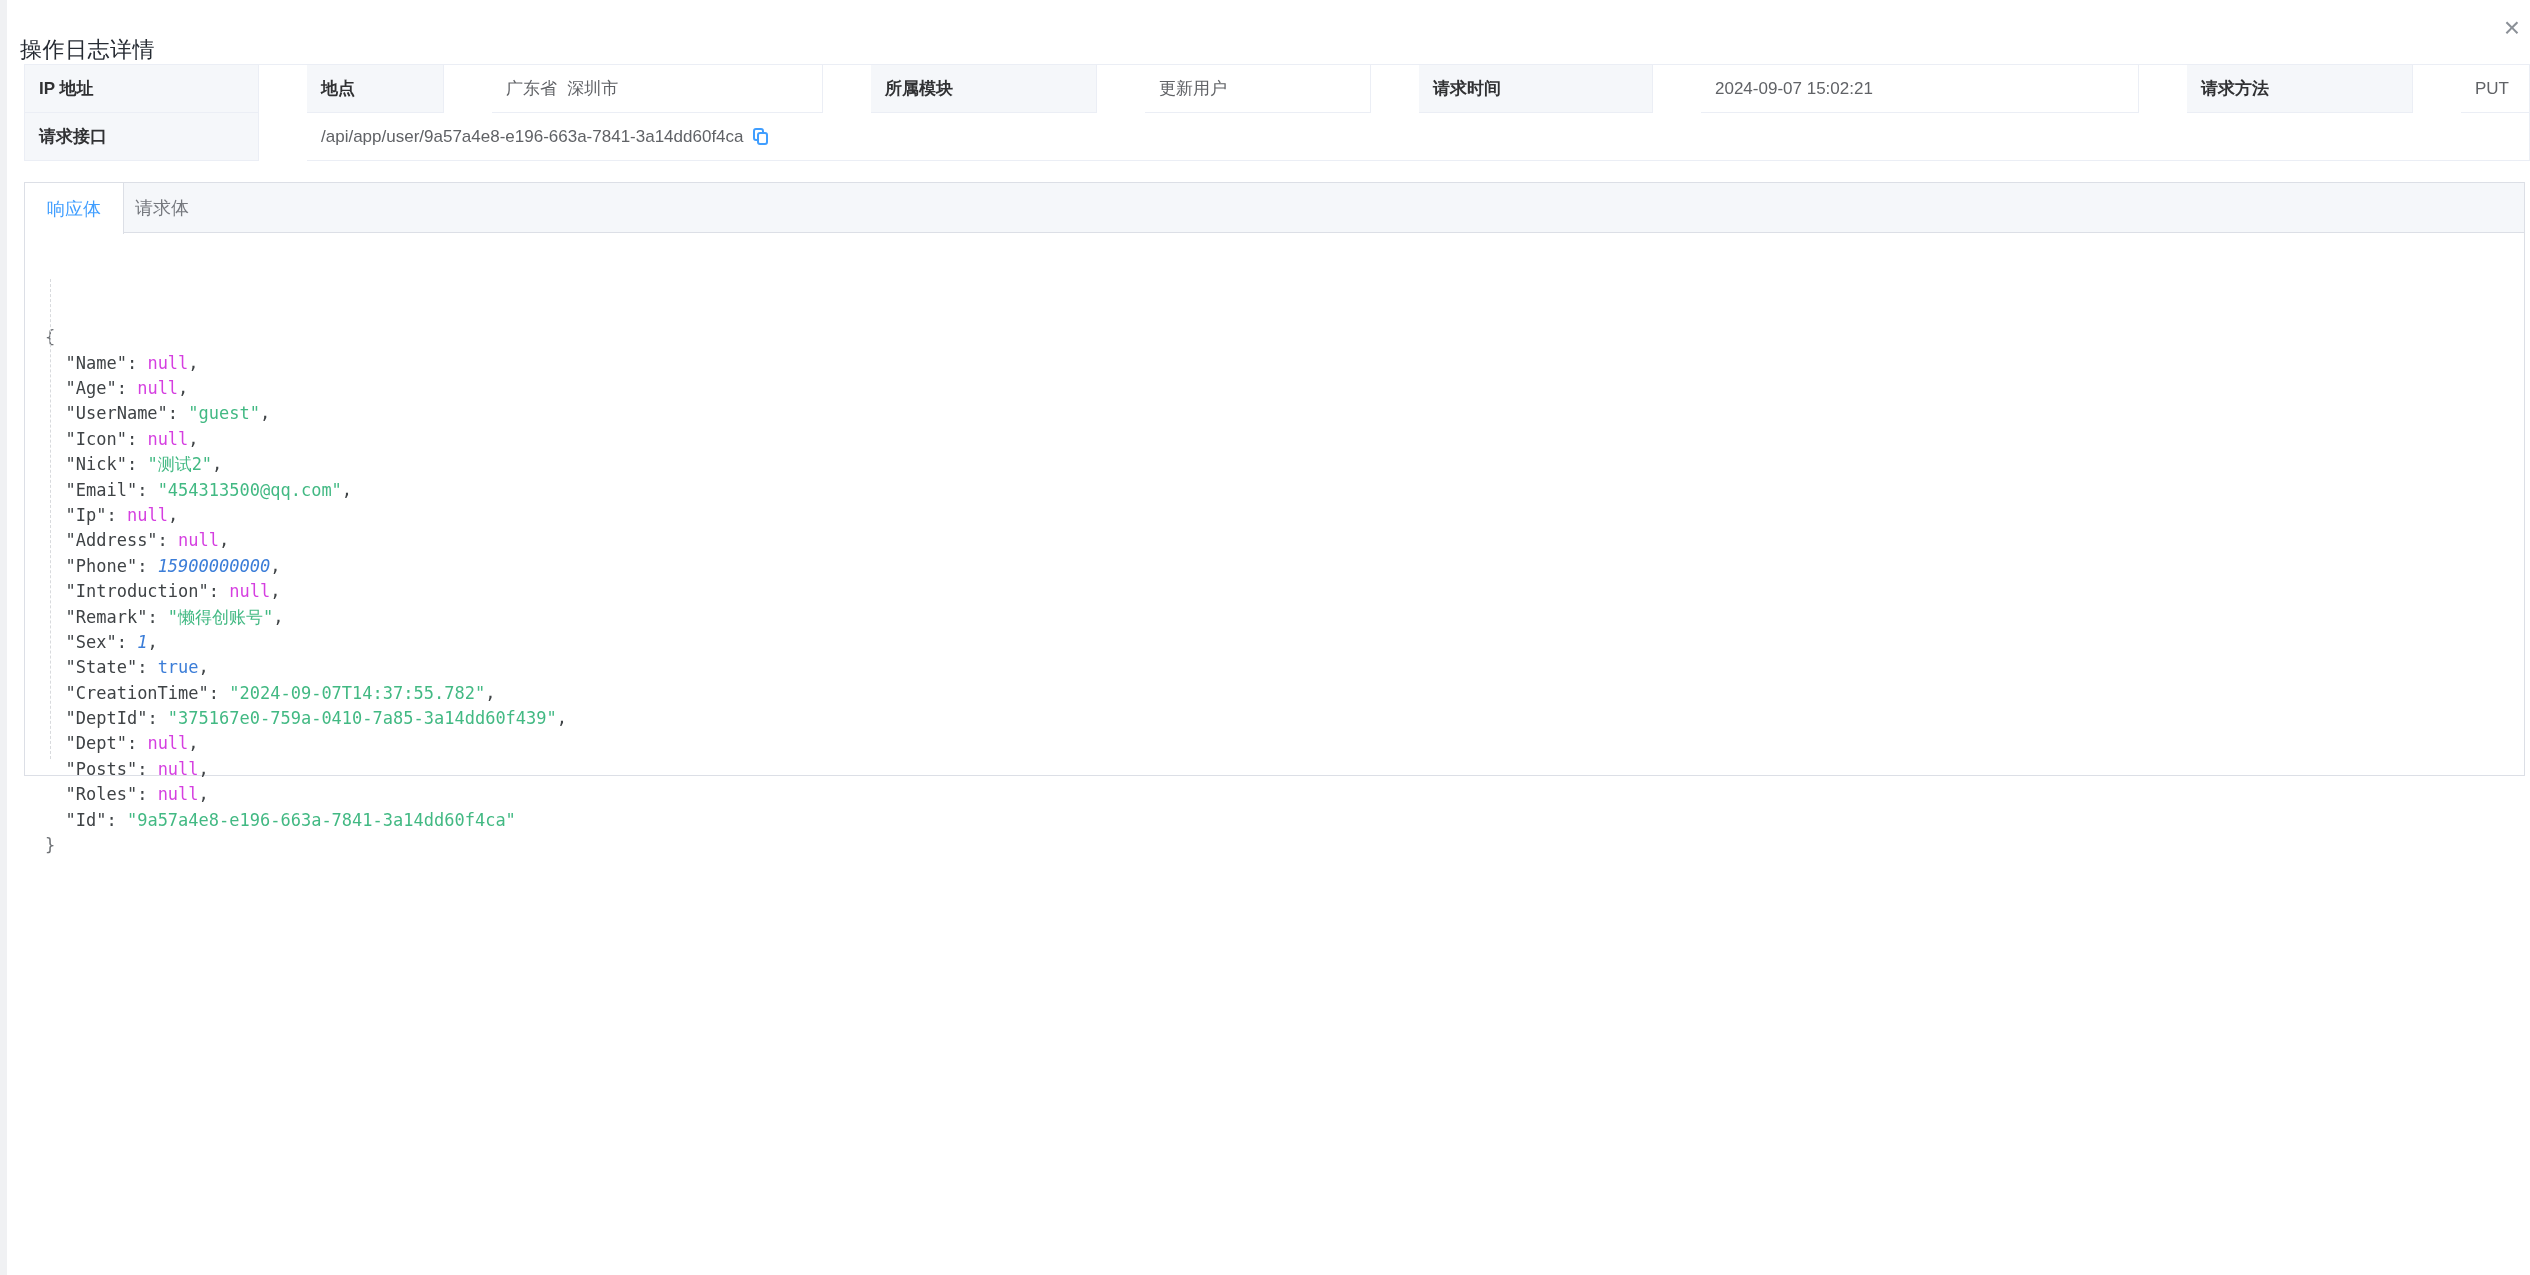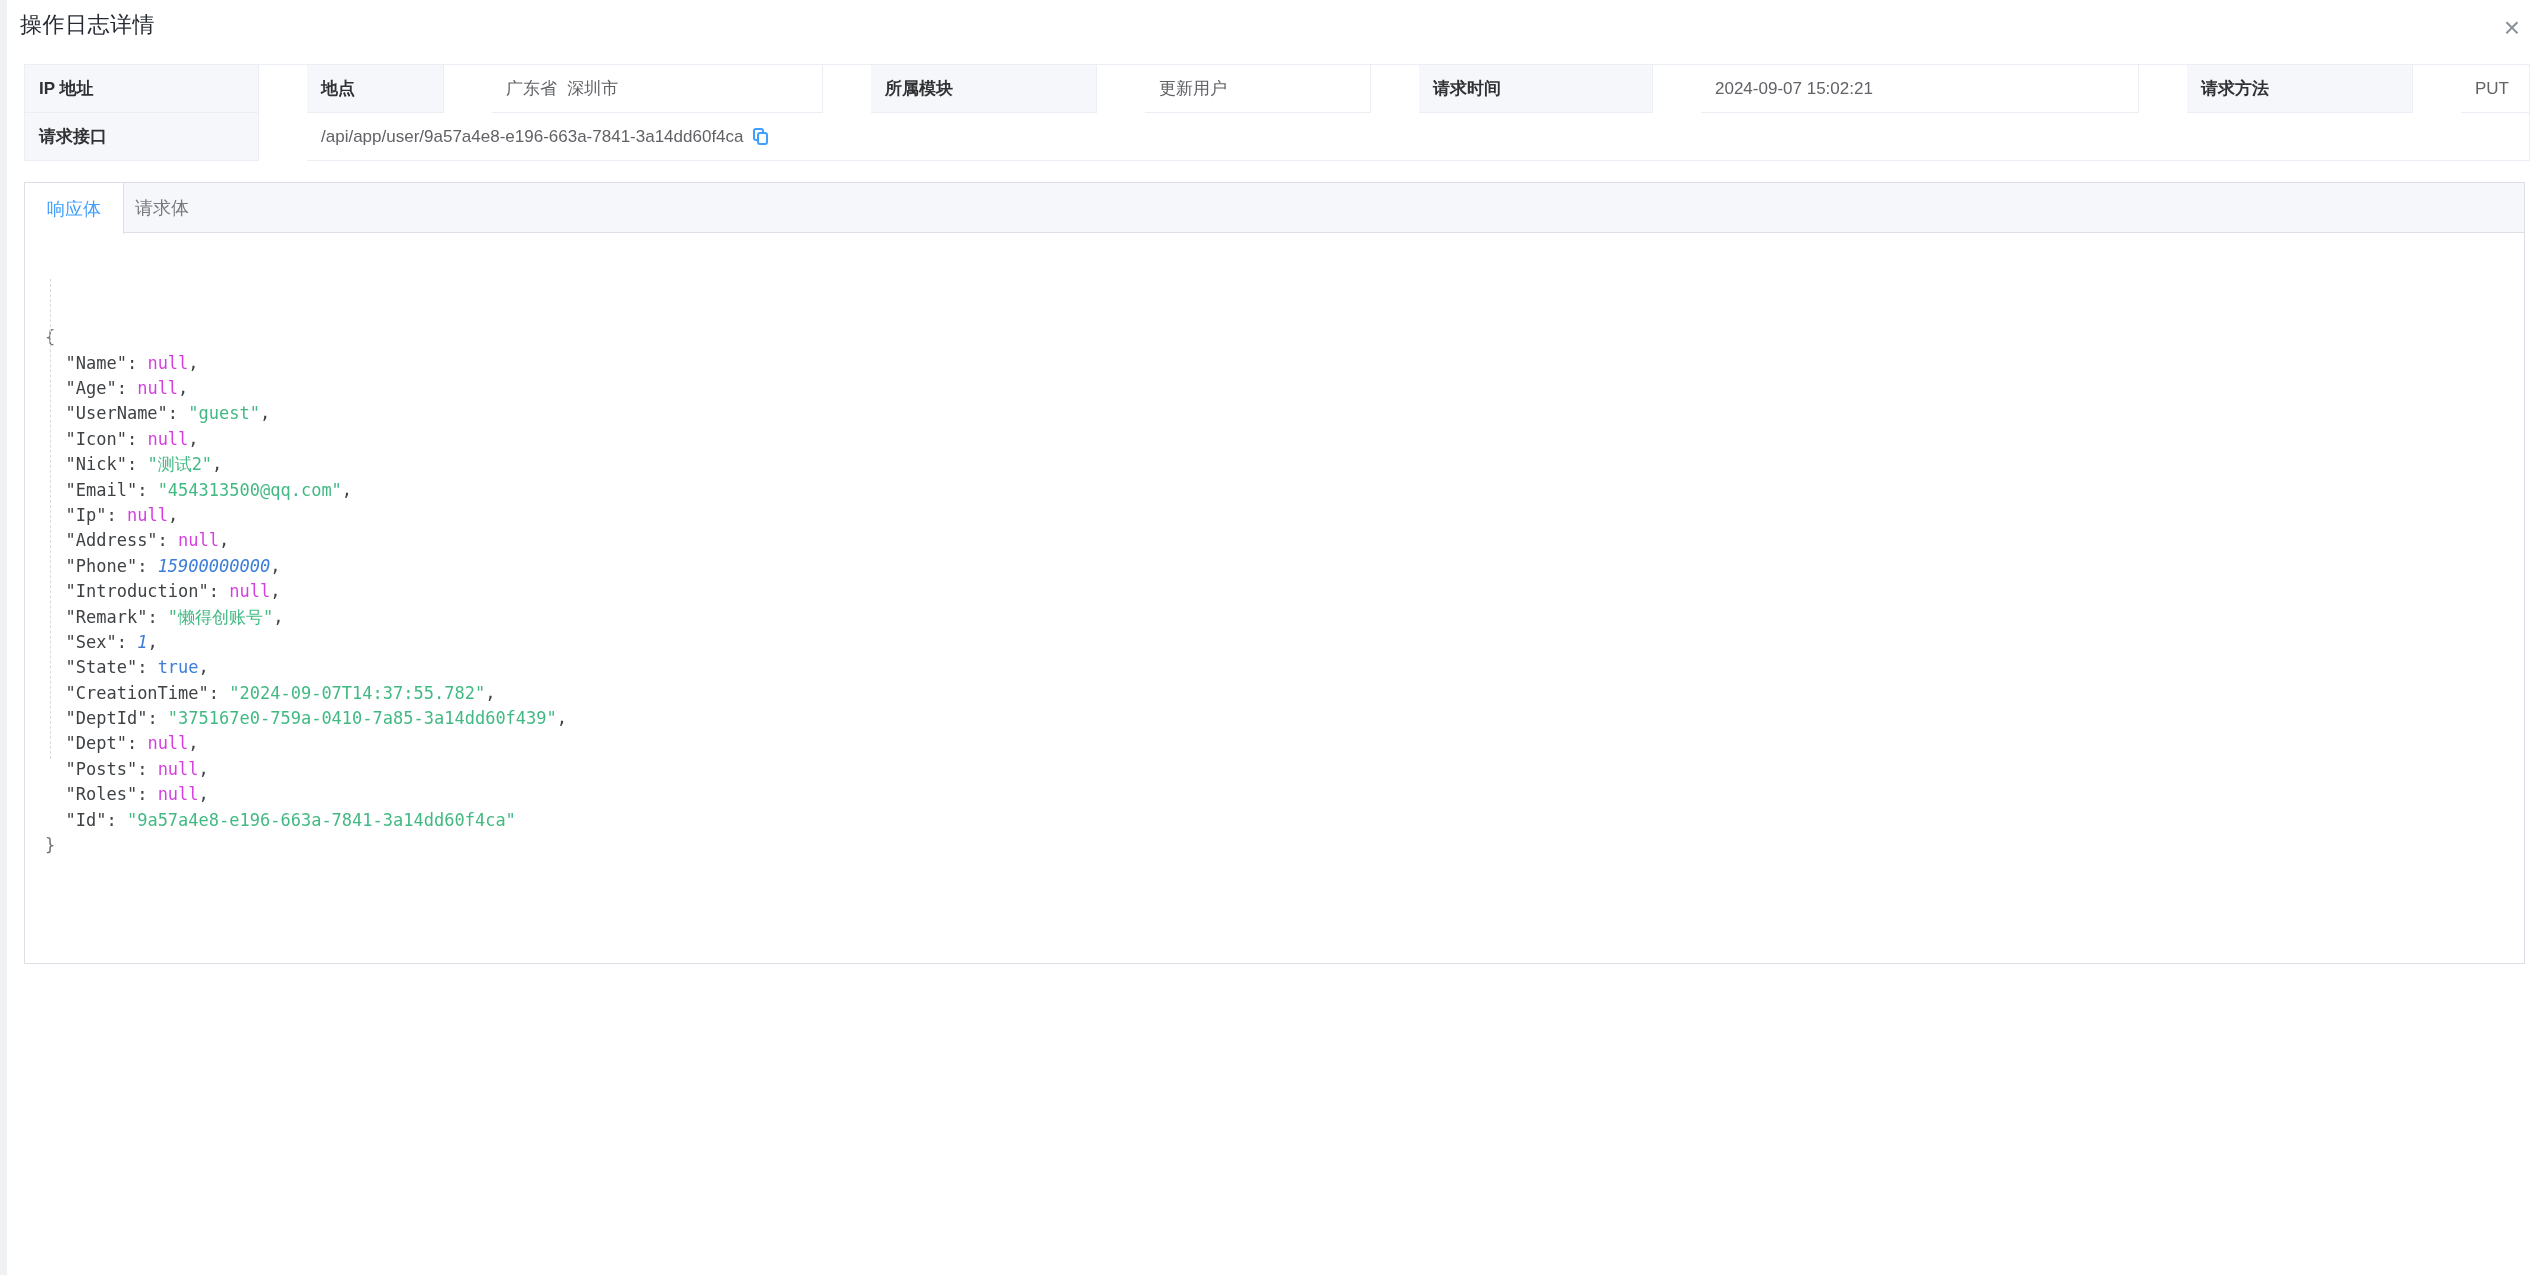--- a/index.html
+++ b/index.html
@@ -19,38 +19,38 @@
     --json-number:#3b7dd8;
     --json-guide:#d8dadd;
   }
   *{margin:0;padding:0;box-sizing:border-box;}
   html,body{width:2530px;height:1275px;overflow:hidden;background:#fff;
     font-family:"Liberation Sans","DejaVu Sans",sans-serif;}
   .page{position:relative;width:2530px;height:1275px;background:#fff;}
   .left-edge-strip{position:absolute;left:0;top:0;width:7px;height:1275px;background:#f0f1f3;}
   
   .dialog-header{position:absolute;left:0;top:0;width:2530px;height:60px;}
-  .dialog-title{position:absolute;left:20px;top:10px;font-size:22px;font-weight:500;
+  .dialog-title{position:absolute;left:20px;top:35px;font-size:22px;font-weight:500;
     color:var(--title-text);letter-spacing:.5px;}
   .close-btn{position:absolute;right:1px;top:12px;width:34px;height:34px;line-height:32px;
     text-align:center;font-size:28px;color:var(--close-gray);cursor:pointer;font-weight:300;}
   
   .info-table{position:absolute;left:24px;top:64px;width:2506px;border-top:1px solid var(--border-table);
     border-left:1px solid var(--border-table);font-size:17px;}
   .info-row{display:flex;height:48px;gap:48px;}
   .cell{display:flex;align-items:center;padding:0 14px;border-right:1px solid var(--border-table);
     border-bottom:1px solid var(--border-table);overflow:hidden;white-space:nowrap;}
   .cell.label{background:var(--label-bg);color:var(--label-text);font-weight:700;}
   .cell.value{background:#fff;color:var(--value-text);}
   .copy-icon{position:relative;display:inline-block;width:15px;height:18px;margin-left:9px;cursor:pointer;}
   .copy-icon .r1,.copy-icon .r2{position:absolute;border:2px solid var(--accent);border-radius:3px;background:#fff;}
   .copy-icon .r1{left:0;top:0;width:11px;height:13px;}
   .copy-icon .r2{left:4px;top:4px;width:11px;height:13px;}
   
-  .tabs-box{position:absolute;left:24px;top:182px;width:2501px;height:782px;
+  .tabs-box{position:absolute;left:24px;top:182px;width:2501px;height:594px;
     border:1px solid var(--border-tabs);background:#fff;}
   .tab-bar{position:relative;width:100%;height:50px;background:var(--label-bg);
     border-bottom:1px solid var(--border-tabs);}
   .tab{position:absolute;top:0;height:50px;display:flex;align-items:center;justify-content:center;
     font-size:18px;cursor:pointer;color:var(--inactive-tab);}
   .tab.active{left:0;width:99px;background:#fff;border-right:1px solid var(--border-tabs);
     height:51px;color:var(--accent);z-index:2;}
   .tab.inactive{left:99px;width:76px;}
   
   .json-viewer{position:absolute;left:20px;top:66px;

